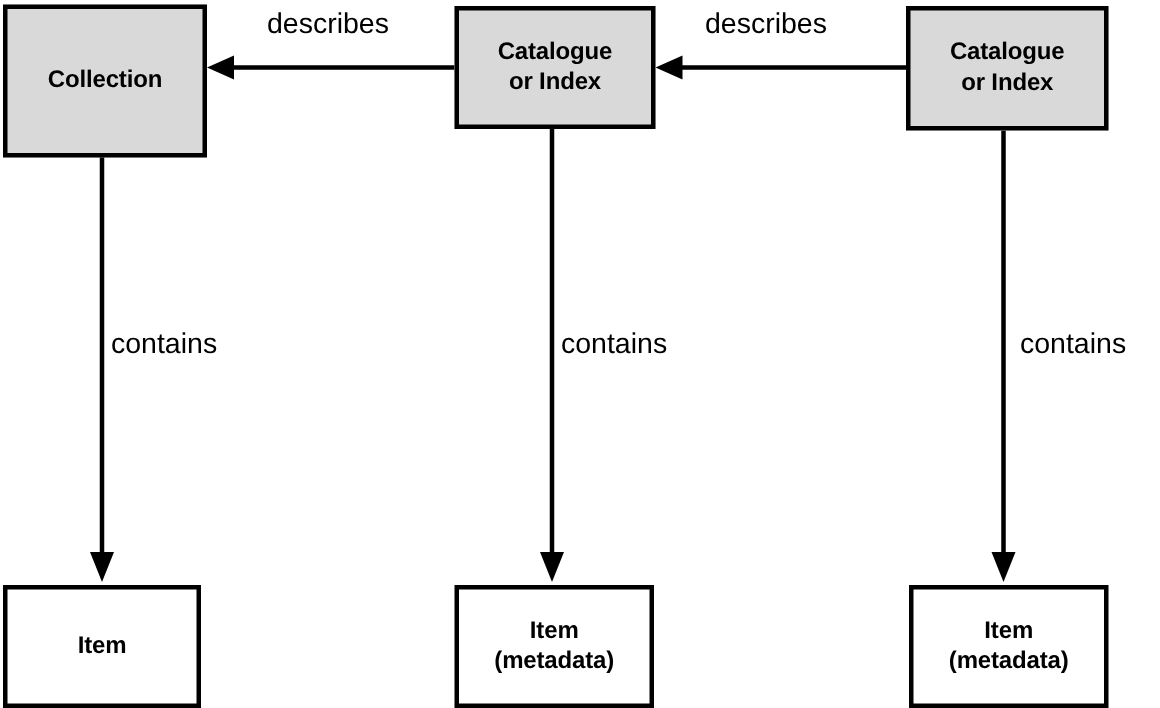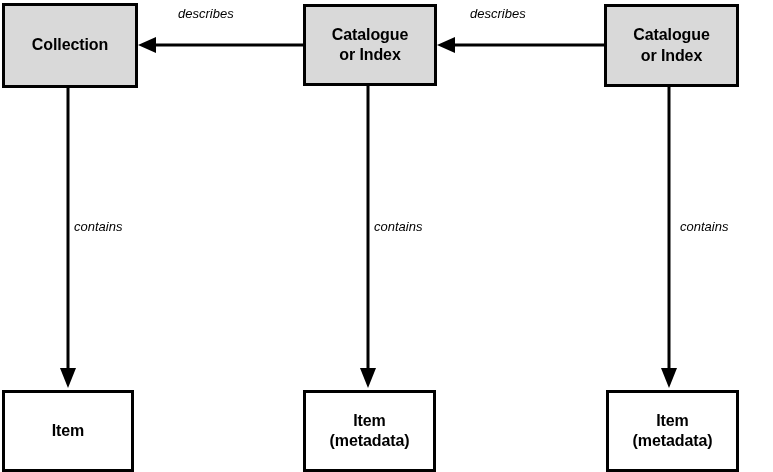--- a/index.html
+++ b/index.html
@@ -35,22 +35,21 @@
     line-height: 1.28;
     color: #000000;
     letter-spacing: -0.1px;
   }
   .node-box.gray  { background: #d9d9d9; }
   .node-box.white { background: #ffffff; }
   .node-label { display: block; white-space: pre-line; }
 
   .edge-label {
     position: absolute;
-    font-style: italic;
-    font-size: 13px;
+    font-size: 19px;
     font-weight: normal;
     color: #000000;
     white-space: nowrap;
     text-align: center;
   }
 </style>
 </head>
 <body>
 
 <div id="diagram-root">
@@ -76,21 +75,21 @@
       <line x1="368" y1="86" x2="368" y2="372" stroke="#000000" stroke-width="3"></line>
       <polygon points="368,388 360,368 376,368" fill="#000000"></polygon>
     </g>
 
     <g>
       <line x1="669" y1="87" x2="669" y2="372" stroke="#000000" stroke-width="3"></line>
       <polygon points="669,388 661,368 677,368" fill="#000000"></polygon>
     </g>
   </svg>
 
-  <div class="node-box gray" style="left:2px; top:3px; width:136px; height:85px;">
+  <div class="node-box gray" style="left:2px; top:3px; width:136px; height:102px;">
     <span class="node-label">Collection</span>
   </div>
 
   <div class="node-box gray" style="left:303px; top:4px; width:134px; height:82px;">
     <span class="node-label">Catalogue
 or Index</span>
   </div>
 
   <div class="node-box gray" style="left:604px; top:4px; width:135px; height:83px;">
     <span class="node-label">Catalogue

